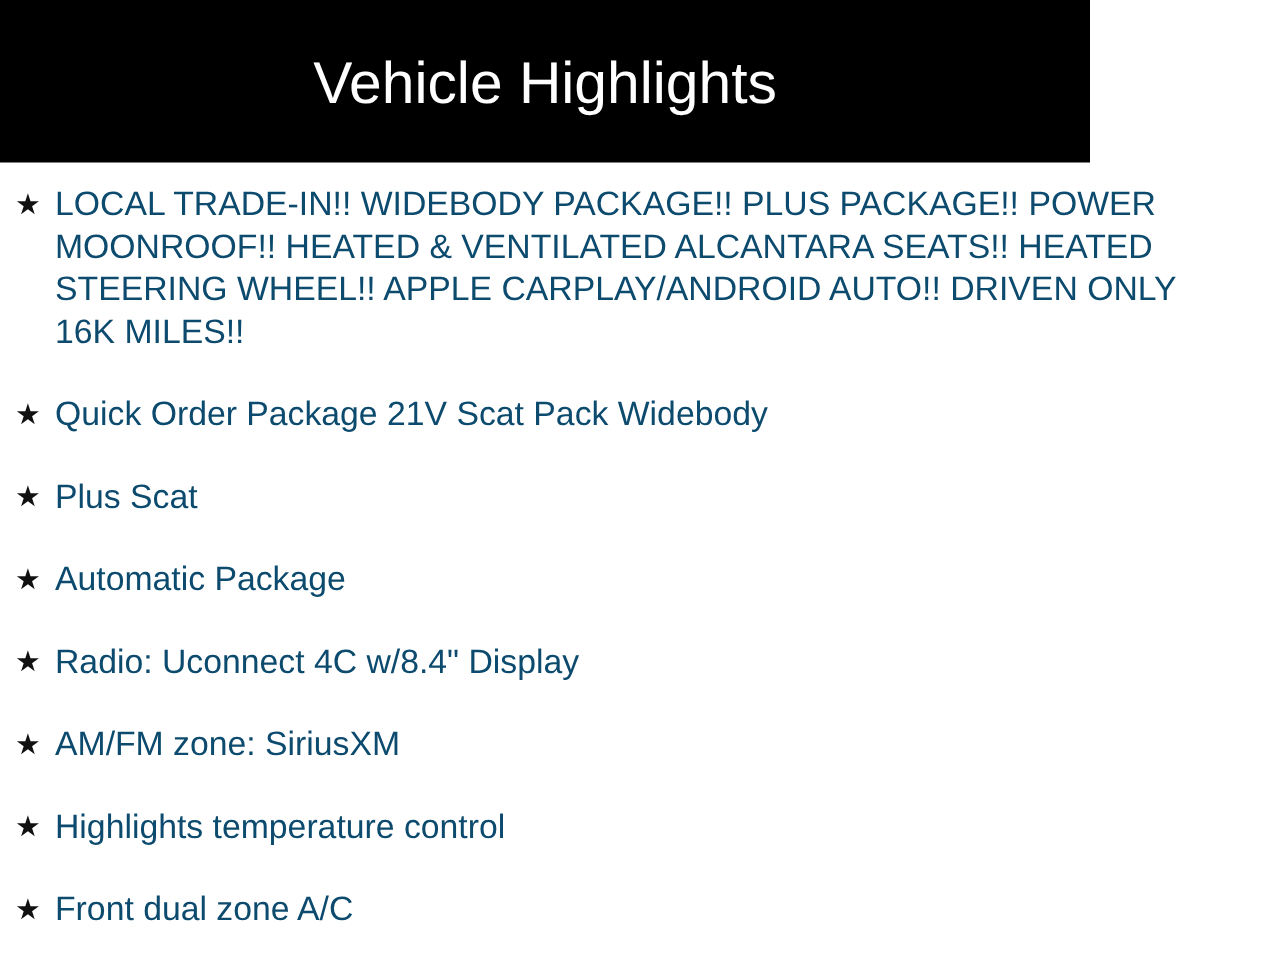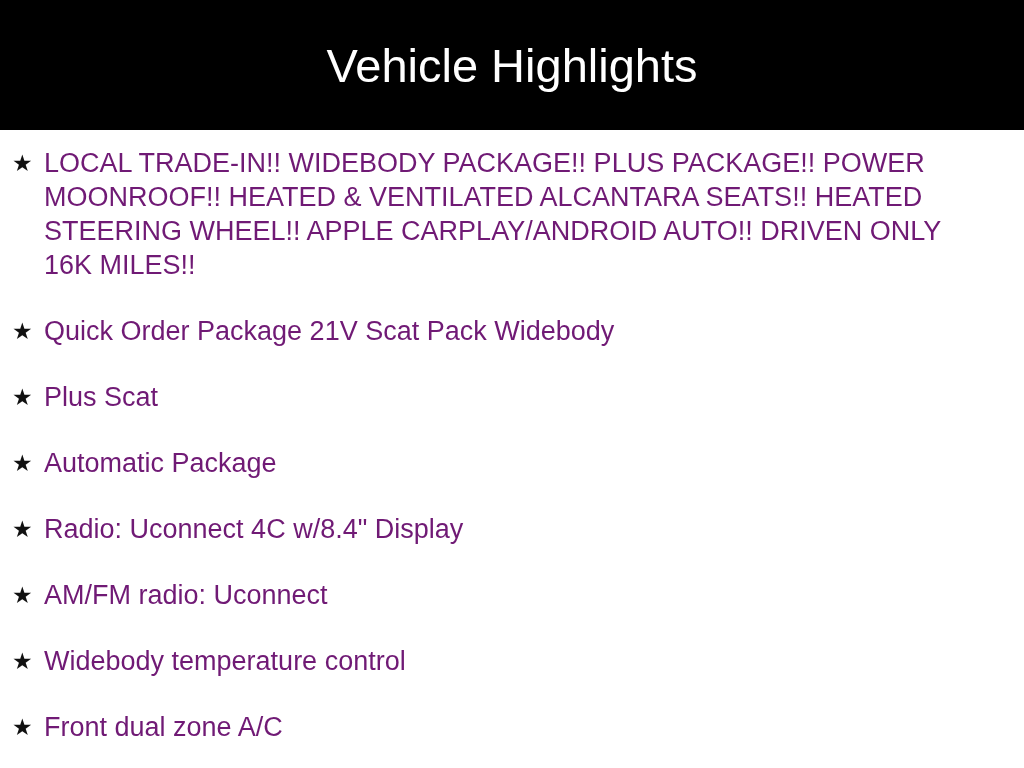--- a/index.html
+++ b/index.html
@@ -19,21 +19,21 @@
     width: 1024px;
     height: 768px;
     background: #ffffff;
   }
 
   
   .header-bar {
     position: absolute;
     top: 0;
     left: 0;
-    width: 1024px;
+    width: 872px;
     height: 130px;
     background: #000000;
     display: flex;
     align-items: center;
     justify-content: center;
     box-sizing: border-box;
   }
   .header-title {
     color: #ffffff;
     font-family: "Liberation Sans", sans-serif;
@@ -75,21 +75,21 @@
     font-size: 23px;
     line-height: 34px;
     color: #111111;
     text-align: left;
     user-select: none;
   }
 
   .highlight-text {
     flex: 1 1 auto;
     max-width: 932px;
-    color: #701a75;
+    color: #0c4a6e;
     line-height: 34px;
   }
 </style>
 </head>
 <body>
 
 <div class="page">
 
   <div class="header-bar">
     <div class="header-title">Vehicle Highlights</div>
@@ -117,26 +117,26 @@
       <span class="highlight-text">Automatic Package</span>
     </div>
 
     <div class="highlight-item">
       <span class="bullet-star">★</span>
       <span class="highlight-text">Radio: Uconnect 4C w/8.4" Display</span>
     </div>
 
     <div class="highlight-item">
       <span class="bullet-star">★</span>
-      <span class="highlight-text">AM/FM radio: Uconnect</span>
+      <span class="highlight-text">AM/FM zone: SiriusXM</span>
     </div>
 
     <div class="highlight-item">
       <span class="bullet-star">★</span>
-      <span class="highlight-text">Widebody temperature control</span>
+      <span class="highlight-text">Highlights temperature control</span>
     </div>
 
     <div class="highlight-item">
       <span class="bullet-star">★</span>
       <span class="highlight-text">Front dual zone A/C</span>
     </div>
 
   </div>
 
 </div>

